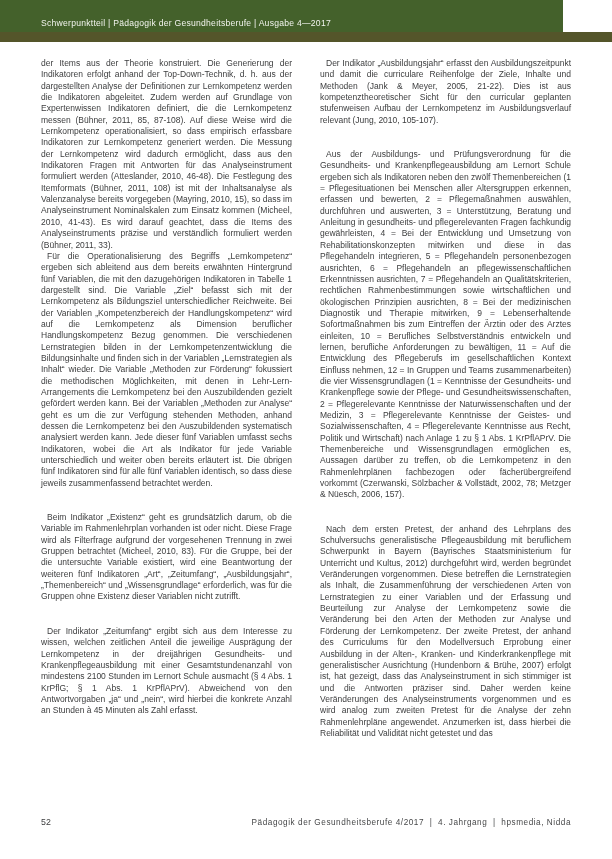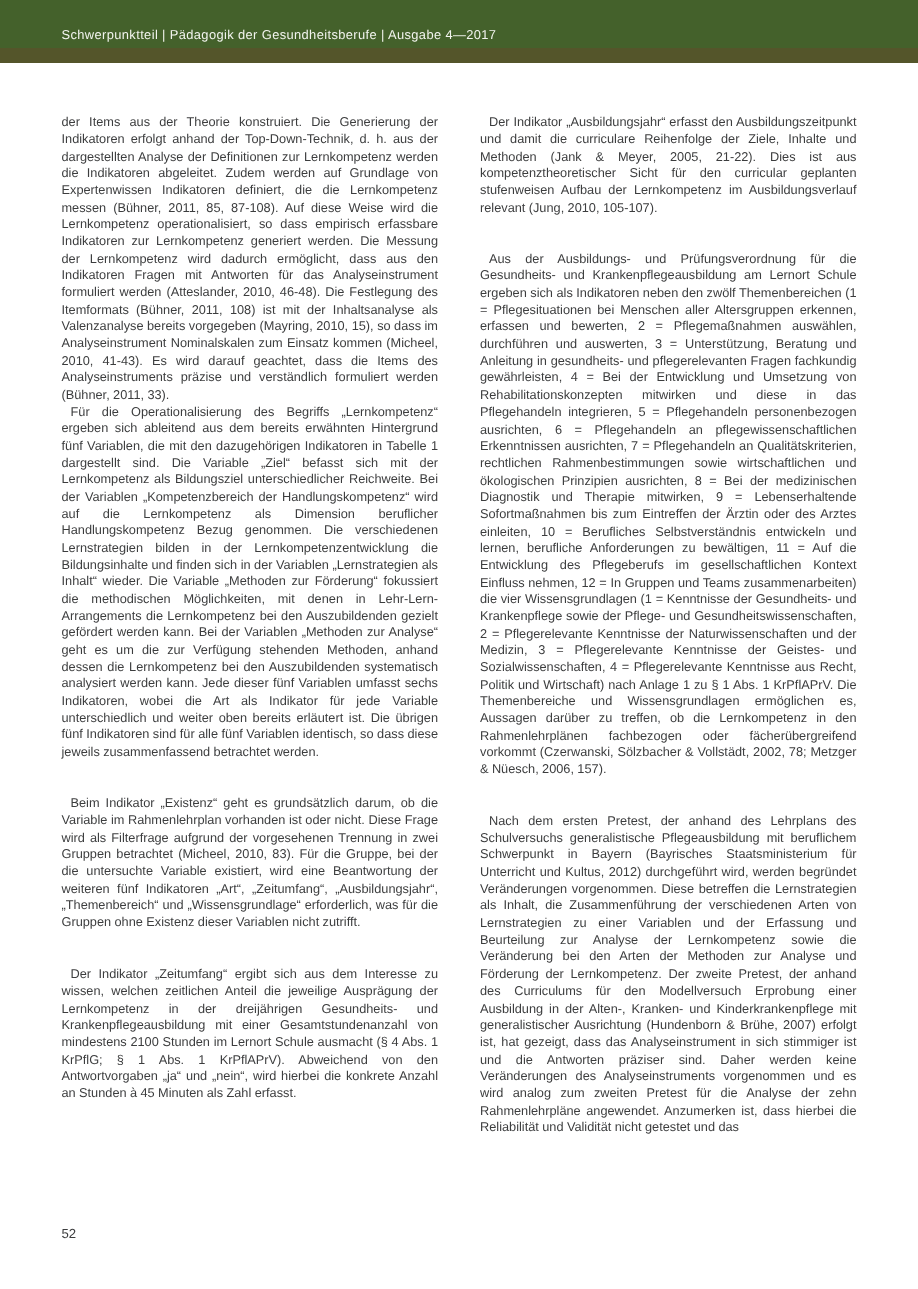--- a/index.html
+++ b/index.html
@@ -11,21 +11,21 @@
   }
   .page {
     position: relative;
     width: 612px;
     height: 859px;
     background: #ffffff;
   }
   .header-bar {
     position: absolute;
     top: 0; left: 0;
-    width: 612px;
+    width: 563px;
     height: 32px;
     background: #44612b;
   }
   .header-title {
     position: absolute;
     left: 41px;
     bottom: 4px;
     color: #f2f4ee;
     font-size: 8.6px;
     letter-spacing: 0.25px;
@@ -33,21 +33,21 @@
   }
   .header-strip {
     position: absolute;
     top: 32px; left: 0;
     width: 612px;
     height: 10px;
     background: #54552a;
   }
   .content {
     position: absolute;
-    top: 76px;
+    top: 58px;
     left: 41px;
     right: 41px;
     display: flex;
     gap: 28px;
   }
   .col {
     flex: 1 1 0;
     min-width: 0;
   }
   .col p {
@@ -103,15 +103,16 @@
     <div class="col">
       <p class="indent">Der Indikator „Ausbildungsjahr“ erfasst den Ausbildungszeitpunkt und damit die curriculare Reihenfolge der Ziele, Inhalte und Methoden (Jank &amp; Meyer, 2005, 21-22). Dies ist aus kompetenztheoretischer Sicht für den curricular geplanten stufenweisen Aufbau der Lernkompetenz im Ausbildungsverlauf relevant (Jung, 2010, 105-107).</p>
       <p class="indent gap-before">Aus der Ausbildungs- und Prüfungsverordnung für die Gesundheits- und Krankenpflegeausbildung am Lernort Schule ergeben sich als Indikatoren neben den zwölf Themenbereichen (1 = Pflegesituationen bei Menschen aller Altersgruppen erkennen, erfassen und bewerten, 2 = Pflegemaßnahmen auswählen, durchführen und auswerten, 3 = Unterstützung, Beratung und Anleitung in gesundheits- und pflegerelevanten Fragen fachkundig gewährleisten, 4 = Bei der Entwicklung und Umsetzung von Rehabilitationskonzepten mitwirken und diese in das Pflegehandeln integrieren, 5 = Pflegehandeln personenbezogen ausrichten, 6 = Pflegehandeln an pflegewissenschaftlichen Erkenntnissen ausrichten, 7 = Pflegehandeln an Qualitätskriterien, rechtlichen Rahmenbestimmungen sowie wirtschaftlichen und ökologischen Prinzipien ausrichten, 8 = Bei der medizinischen Diagnostik und Therapie mitwirken, 9 = Lebenserhaltende Sofortmaßnahmen bis zum Eintreffen der Ärztin oder des Arztes einleiten, 10 = Berufliches Selbstverständnis entwickeln und lernen, berufliche Anforderungen zu bewältigen, 11 = Auf die Entwicklung des Pflegeberufs im gesellschaftlichen Kontext Einfluss nehmen, 12 = In Gruppen und Teams zusammenarbeiten) die vier Wissensgrundlagen (1 = Kenntnisse der Gesundheits- und Krankenpflege sowie der Pflege- und Gesundheitswissenschaften, 2 = Pflegerelevante Kenntnisse der Naturwissenschaften und der Medizin, 3 = Pflegerelevante Kenntnisse der Geistes- und Sozialwissenschaften, 4 = Pflegerelevante Kenntnisse aus Recht, Politik und Wirtschaft) nach Anlage 1 zu § 1 Abs. 1 KrPflAPrV. Die Themenbereiche und Wissensgrundlagen ermöglichen es, Aussagen darüber zu treffen, ob die Lernkompetenz in den Rahmenlehrplänen fachbezogen oder fächerübergreifend vorkommt (Czerwanski, Sölzbacher &amp; Vollstädt, 2002, 78; Metzger &amp; Nüesch, 2006, 157).</p>
       <p class="indent gap-before">Nach dem ersten Pretest, der anhand des Lehrplans des Schulversuchs generalistische Pflegeausbildung mit beruflichem Schwerpunkt in Bayern (Bayrisches Staatsministerium für Unterricht und Kultus, 2012) durchgeführt wird, werden begründet Veränderungen vorgenommen. Diese betreffen die Lernstrategien als Inhalt, die Zusammenführung der verschiedenen Arten von Lernstrategien zu einer Variablen und der Erfassung und Beurteilung zur Analyse der Lernkompetenz sowie die Veränderung bei den Arten der Methoden zur Analyse und Förderung der Lernkompetenz. Der zweite Pretest, der anhand des Curriculums für den Modellversuch Erprobung einer Ausbildung in der Alten-, Kranken- und Kinderkrankenpflege mit generalistischer Ausrichtung (Hundenborn &amp; Brühe, 2007) erfolgt ist, hat gezeigt, dass das Analyseinstrument in sich stimmiger ist und die Antworten präziser sind. Daher werden keine Veränderungen des Analyseinstruments vorgenommen und es wird analog zum zweiten Pretest für die Analyse der zehn Rahmenlehrpläne angewendet. Anzumerken ist, dass hierbei die Reliabilität und Validität nicht getestet und das</p>
     </div>
 
   </div>
 
   <div class="footer">
     <span class="page-number">52</span>
+    <span class="journal-line">Pädagogik der Gesundheitsberufe 4/2017 &nbsp;|&nbsp; 4. Jahrgang &nbsp;|&nbsp; hpsmedia, Nidda</span>
   </div>
 
 </div>
 
 </body></html>

